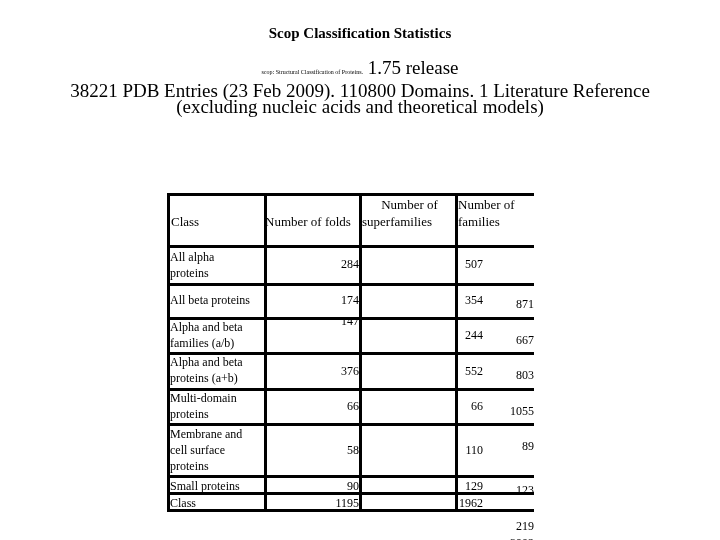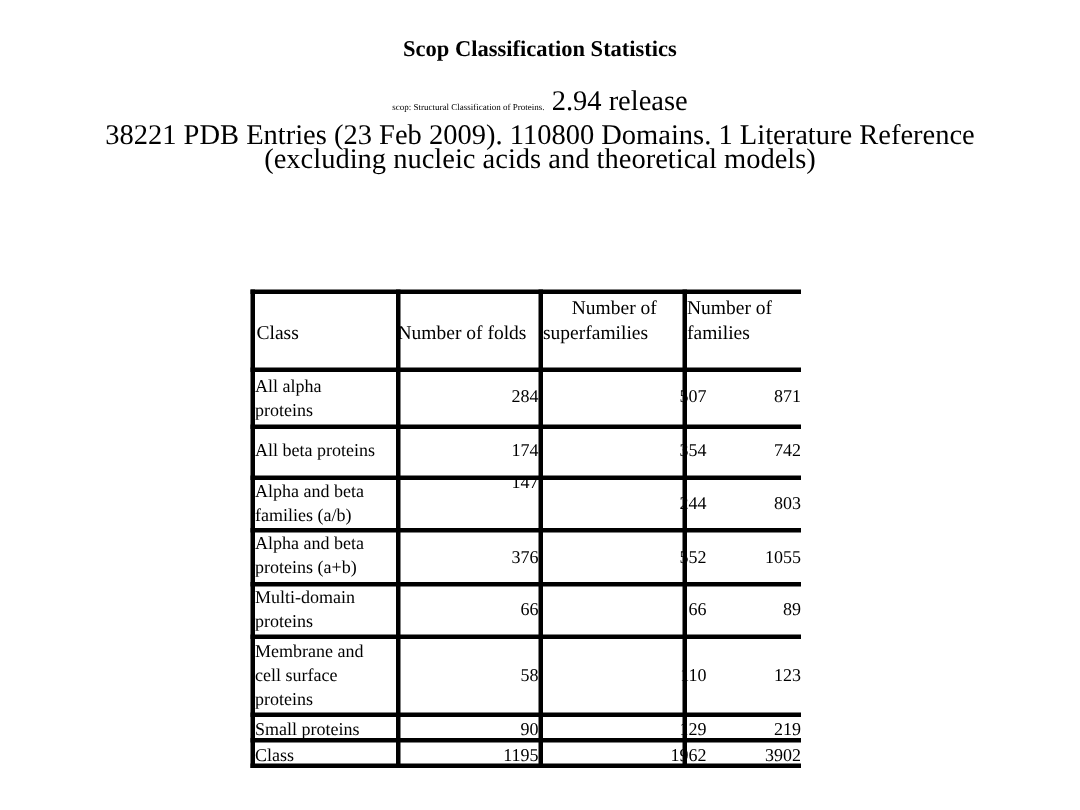--- a/index.html
+++ b/index.html
@@ -14,31 +14,31 @@
   .line1 { top:80px; }
   .line2 { top:96px; }
 
   .tbl { position:absolute; left:167px; top:193px; width:367px; height:319px; }
   .hl { position:absolute; left:0; width:367px; height:3px; background:#000; }
   .vl { position:absolute; top:0; width:3px; height:319px; background:#000; }
   .cell { position:absolute; font-size:12px; line-height:16px; }
   .label { left:3px; width:95px; }
   .num { text-align:right; }
   .c1 { left:100px; width:92px; }
-  .c2 { left:196px; width:93px;padding-left:15px; }
-  .c3 { left:291px; width:76px; }
+  .c2 { left:208px; width:93px;padding-left:15px; }
+  .c3 { left:291px; width:76px;margin-top:40px; }
   .hdr { font-size:13px; line-height:17px; position:absolute; }
 </style>
 </head>
 <body>
 
 <div class="title">Scop Classification Statistics</div>
 <div class="subtitle">
   <span class="tiny">scop: Structural Classification of Proteins.</span>
-  <span>2.94 release</span>
+  <span>1.75 release</span>
 </div>
 <div class="line line1">38221 PDB Entries (23 Feb 2009). 110800 Domains. 1 Literature Reference</div>
 <div class="line line2">(excluding nucleic acids and theoretical models)</div>
 
 <div class="tbl">
 
   <div class="hl" style="top:0"></div>
   <div class="hl" style="top:52px"></div>
   <div class="hl" style="top:90px"></div>
   <div class="hl" style="top:124px"></div>
@@ -67,21 +67,21 @@
   </div>
   <div class="cell num c1" style="top:63px">284</div>
   <div class="cell num c2" style="top:63px">507</div>
   <div class="cell num c3" style="top:63px">871</div>
 
   <div class="cell label" style="top:99px">
     <div>All beta proteins</div>
   </div>
   <div class="cell num c1" style="top:99px">174</div>
   <div class="cell num c2" style="top:99px">354</div>
-  <div class="cell num c3" style="top:99px">742</div>
+  <div class="cell num c3" style="top:99px">667</div>
 
   <div class="cell label" style="top:126px">
     <div>Alpha and beta</div>
     <div>families (a/b)</div>
   </div>
   <div class="cell num c1" style="top:120px">147</div>
   <div class="cell num c2" style="top:134px">244</div>
   <div class="cell num c3" style="top:134px">803</div>
 
   <div class="cell label" style="top:161px">

